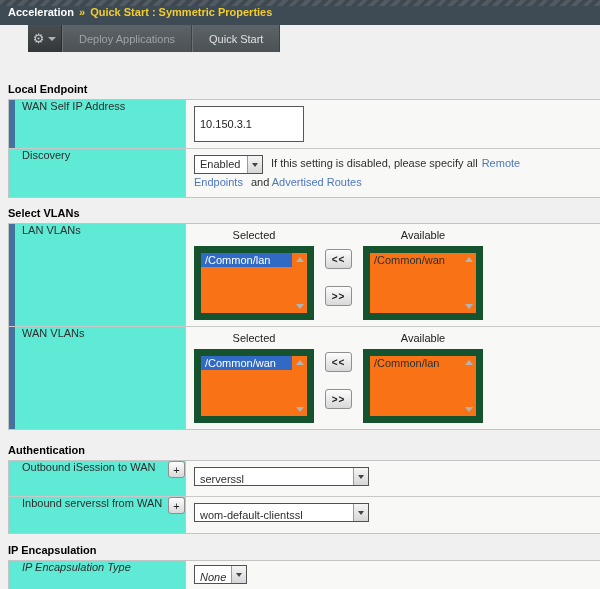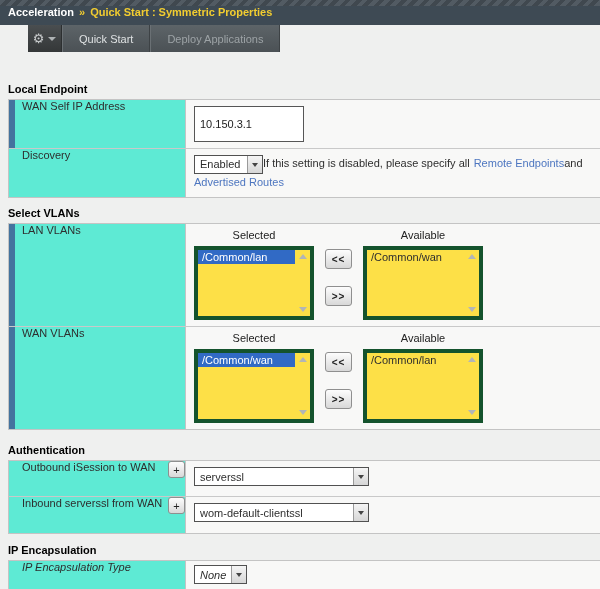--- a/index.html
+++ b/index.html
@@ -81,21 +81,21 @@
   .h44 { min-height: 44px; }
   .h100 { min-height: 100px; }
   .h28 { min-height: 28px; font-style: italic; }
   
   .textbox {
     width: 110px; height: 36px;
     border: 1px solid #565656; background: #fff;
     padding: 1px 5px; font: 11px "Liberation Sans", sans-serif; color: #222;
   }
   .select {
-    display: inline-flex; align-items: center;
+    display: inline-flex; align-items: flex-end;
     border: 1px solid #515151; background: #fff;
     height: 19px; vertical-align: middle; cursor: pointer;
   }
   .select .sel-txt { padding: 0 5px; white-space: nowrap; }
   .w-discovery .sel-txt { min-width: 52px; }
   .w-auth .sel-txt { min-width: 158px; }
   .w-none .sel-txt { min-width: 34px; }
   .sel-btn {
     width: 15px; align-self: stretch;
     background: linear-gradient(#f5f5f5, #d6d6d6);
@@ -111,29 +111,29 @@
     background: linear-gradient(#fdfdfd, #d8d8d8);
     border: 1px solid #8f8f8f; border-radius: 3px;
     color: #222; cursor: pointer;
     display: inline-flex; align-items: center; justify-content: center;
     font-family: "Liberation Sans", sans-serif;
   }
   .plus-btn { width: 17px; height: 17px; font-size: 11px; }
   .apply-btn { margin: 7px 0 0 8px; height: 20px; padding: 0 11px; font-size: 11px; }
   
   .inline-note { line-height: 17px; }
-  .note-txt { margin-left: 0; }
+  .note-txt { margin-left: 8px; }
   .note-link { color: #4d76c0; margin-left: 4px; cursor: pointer; }
   
   .dual { display: flex; align-items: flex-start; padding-top: 5px; }
   .dual-col { width: 120px; display: flex; flex-direction: column; align-items: center; }
   .list-header { height: 17px; color: #222; }
   .listbox {
     width: 120px; height: 74px;
-    border: 4px solid #14532d; background: #fde047;
+    border: 7px solid #14532d; background: #f97316;
     position: relative;
   }
   .list-items { position: absolute; left: 0; top: 0; right: 15px; bottom: 0; overflow: hidden; }
   .list-item { padding: 1px 4px; white-space: nowrap; cursor: default; }
   .list-item.selected { background: #316ac5; color: #fff; }
   .scrollcol {
     position: absolute; right: 0; top: 0; bottom: 0; width: 15px;
     display: flex; flex-direction: column; justify-content: space-between; align-items: center;
     padding: 4px 0;
   }
@@ -164,25 +164,25 @@
   <span class="crumb-sep">»</span>
   <span class="crumb-page">Quick Start : Symmetric Properties</span>
 </div>
 
 
 <div class="tabbar">
   <div class="gear-btn">
     <span class="gear-glyph">⚙</span>
     <span class="caret-down"></span>
   </div>
+  <div class="tab disabled">
+    <span>Deploy Applications</span>
+  </div>
   <div class="tab">
     <span>Quick Start</span>
-  </div>
-  <div class="tab disabled">
-    <span>Deploy Applications</span>
   </div>
 </div>
 
 
 <div class="sec-title t1">Local Endpoint</div>
 <div class="section-table">
   <div class="row h36">
     <div class="label-cell required">
       <span>WAN Self IP Address</span>
     </div>

